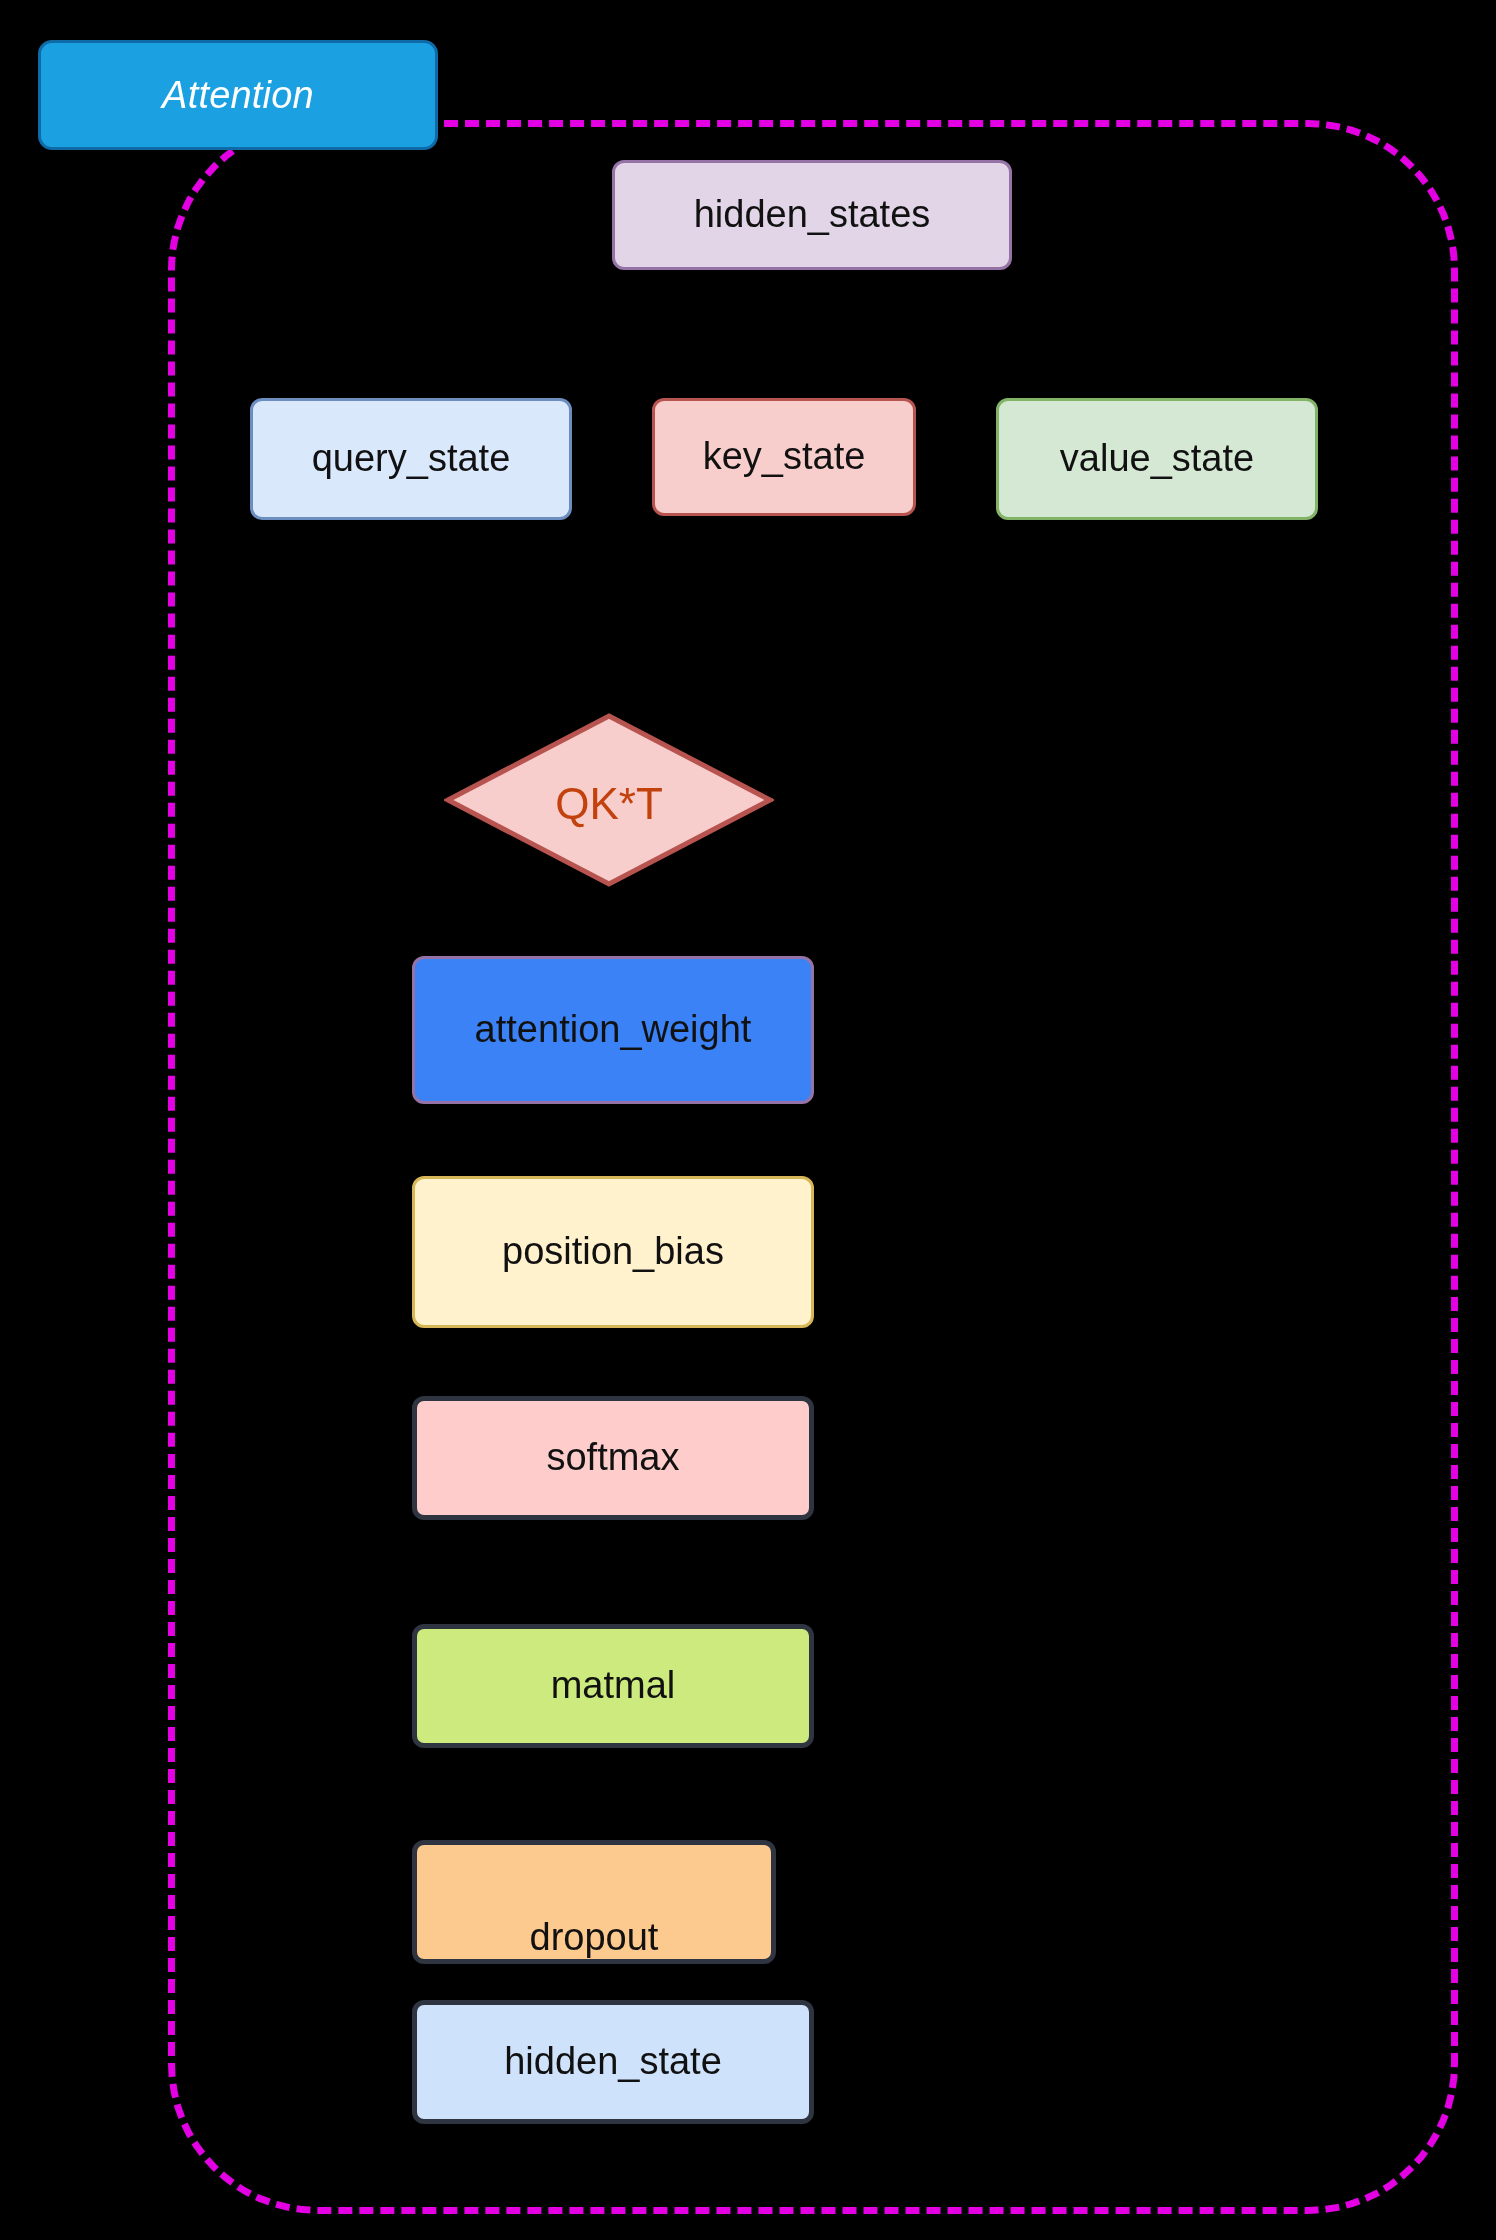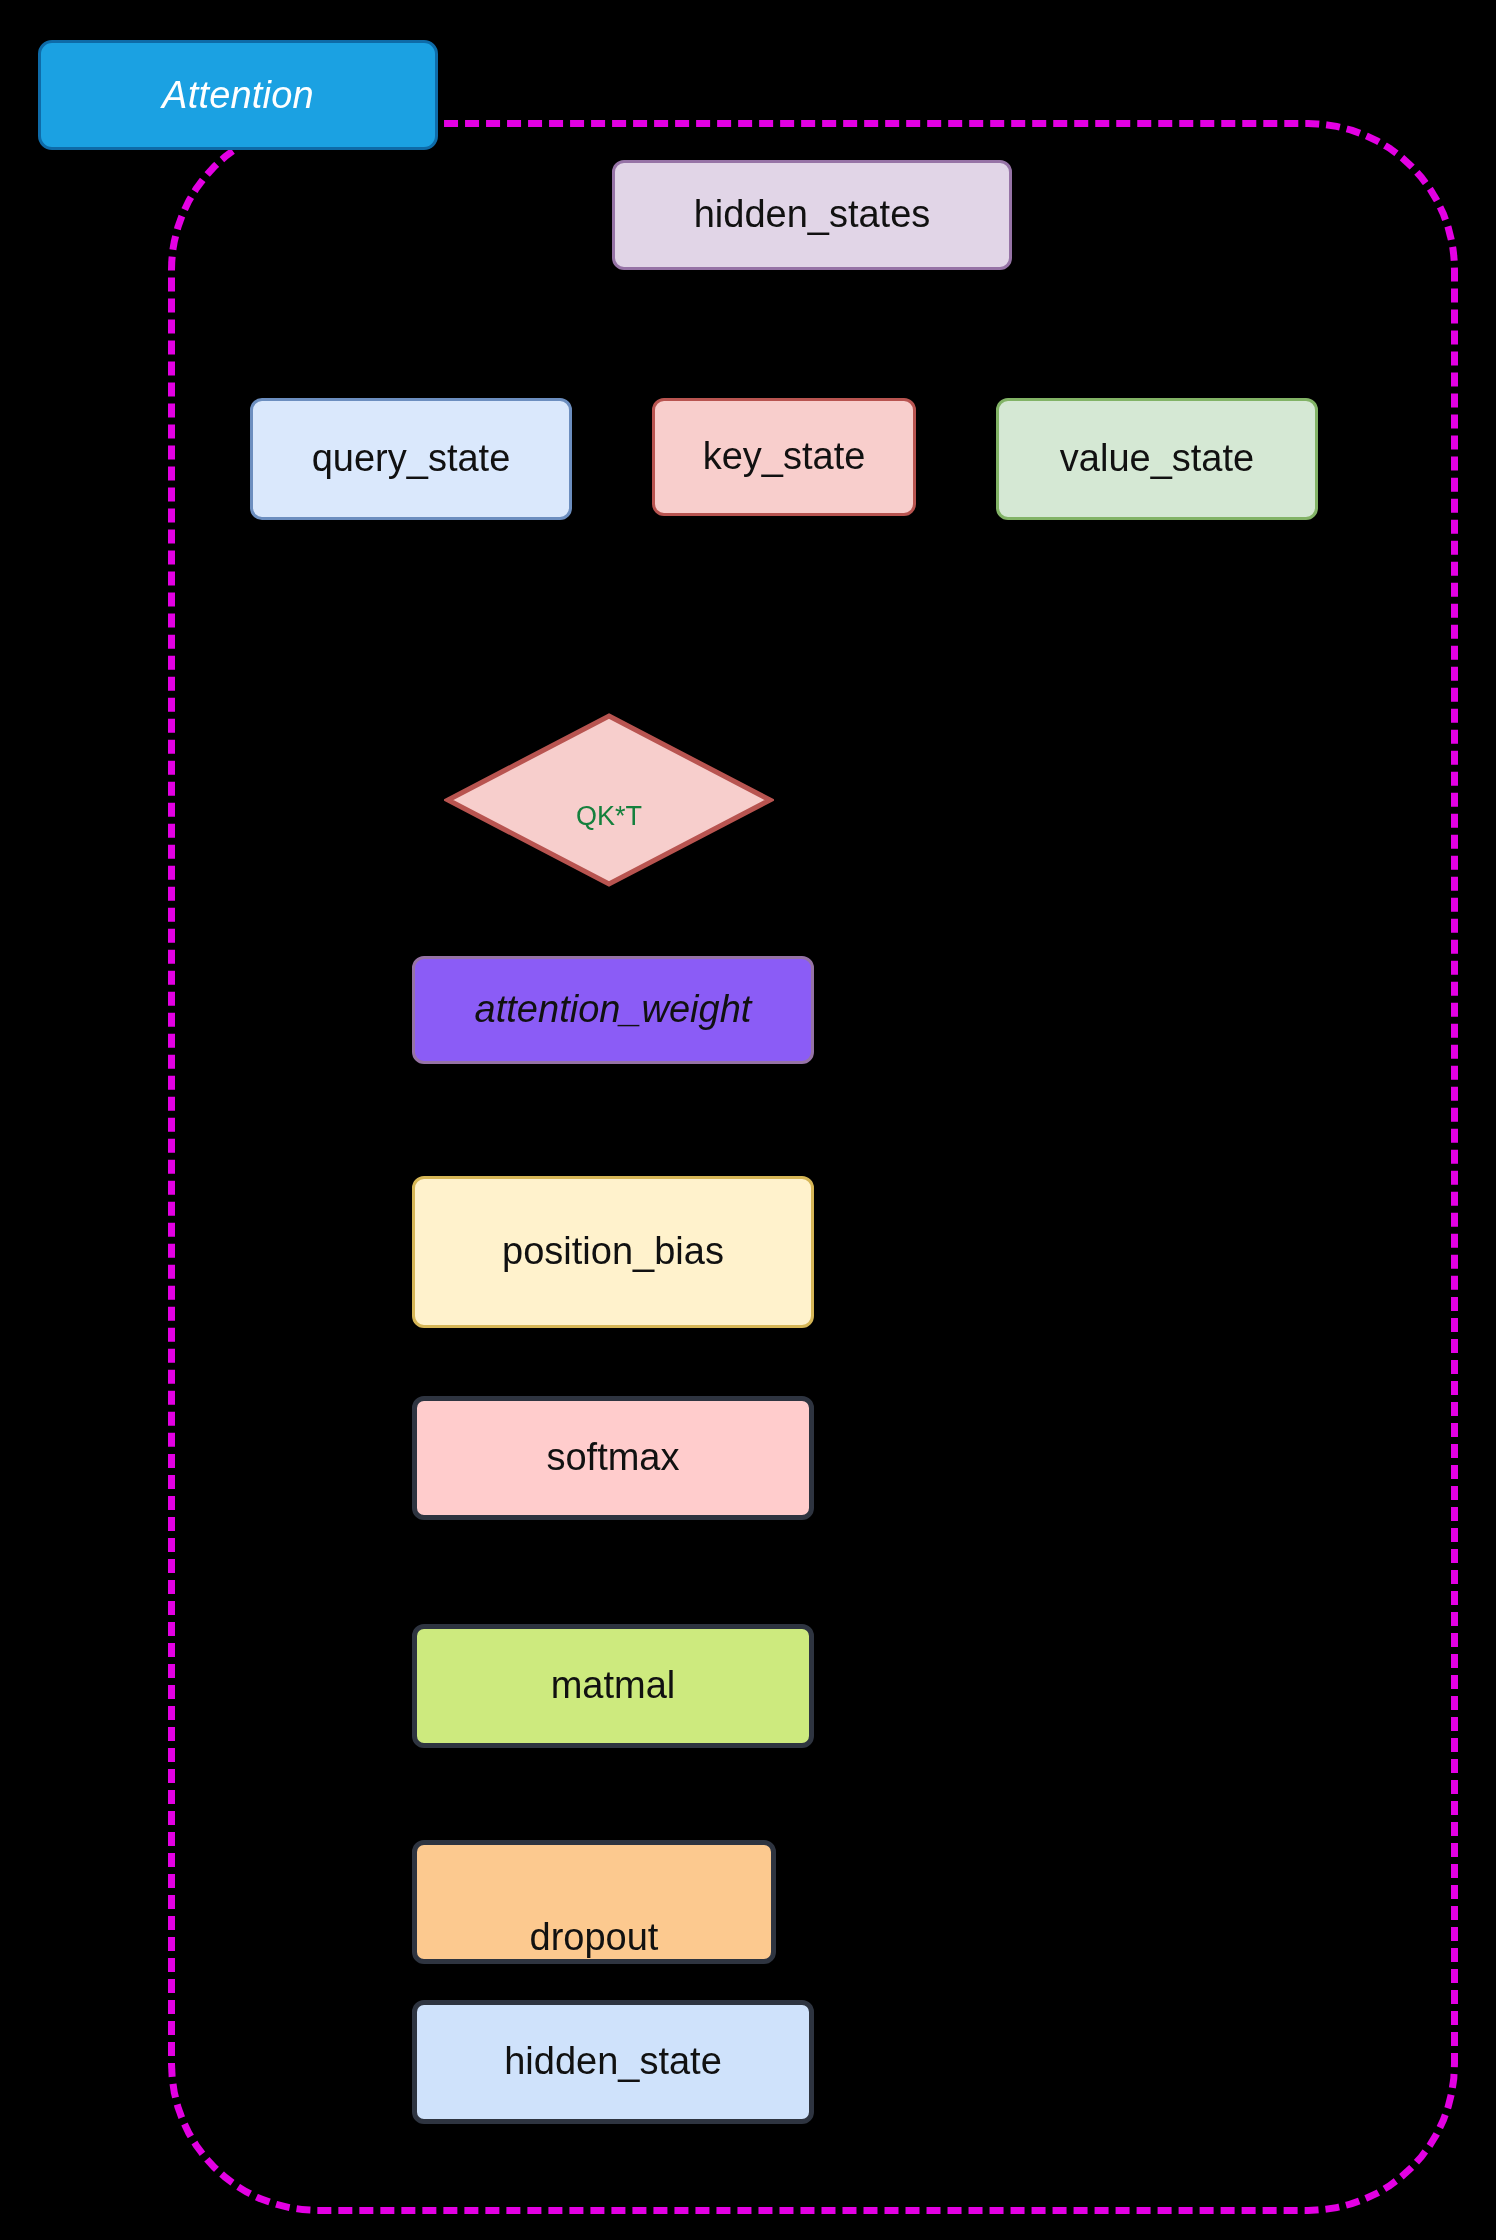--- a/index.html
+++ b/index.html
@@ -60,28 +60,28 @@
   
   .diamond-wrap {
     position: absolute;
   }
   .diamond-wrap svg {
     display: block;
   }
   .diamond-label {
     position: absolute;
     left: 0;
-    top: 16px;
+    top: 4px;
     width: 100%;
     height: 100%;
     display: flex;
     align-items: center;
     justify-content: center;
-    color: #15803d;
-    font-size: 27px;
+    color: #c2410c;
+    font-size: 44px;
     white-space: nowrap;
     pointer-events: none;
   }
 </style>
 </head>
 <body>
 
 <div id="canvas">
 
   <div class="subgraph-frame" style="left:168px; top:120px; width:1290px; height:2094px;
@@ -112,22 +112,22 @@
     <span>value_state</span>
   </div>
 
   <div class="diamond-wrap" style="left:444px; top:712px; width:330px; height:176px;">
     <svg width="330" height="176" viewBox="0 0 330 176">
       <polygon points="165,4 326,88 165,172 4,88" fill="#f7cecc" stroke="#b85450" stroke-width="5" stroke-linejoin="miter"></polygon>
     </svg>
     <span class="diamond-label">QK*T</span>
   </div>
 
-  <div class="node thin-border" style="left:412px; top:956px; width:402px; height:108px;
-              background:#8b5cf6; border-color:#9673a6;font-style:italic;">
+  <div class="node thin-border" style="left:412px; top:956px; width:402px; height:148px;
+              background:#3b82f6; border-color:#9673a6;">
     <span>attention_weight</span>
   </div>
 
   <div class="node thin-border" style="left:412px; top:1176px; width:402px; height:152px;
               background:#fff2cc; border-color:#d6b656;">
     <span>position_bias</span>
   </div>
 
   <div class="node thick-border" style="left:412px; top:1396px; width:402px; height:124px;
               background:#ffcccc; border-color:#2e3440;">

